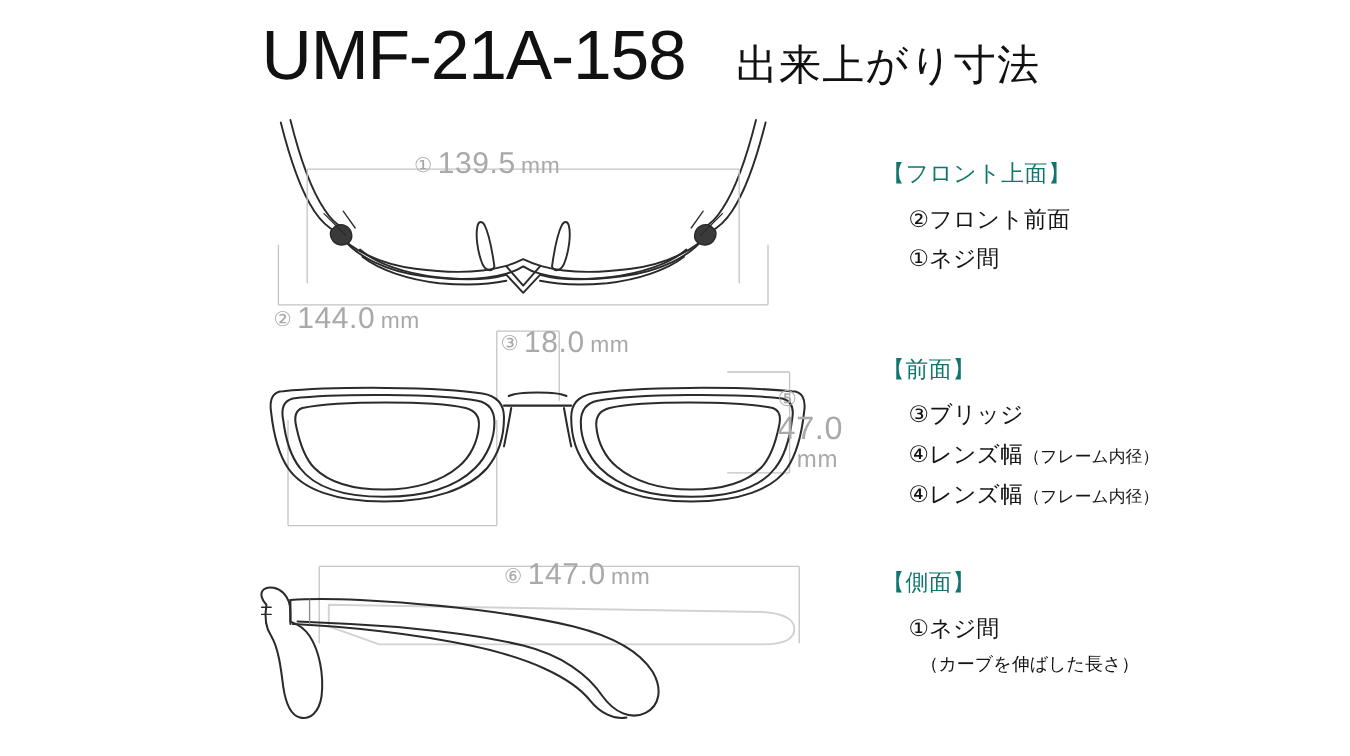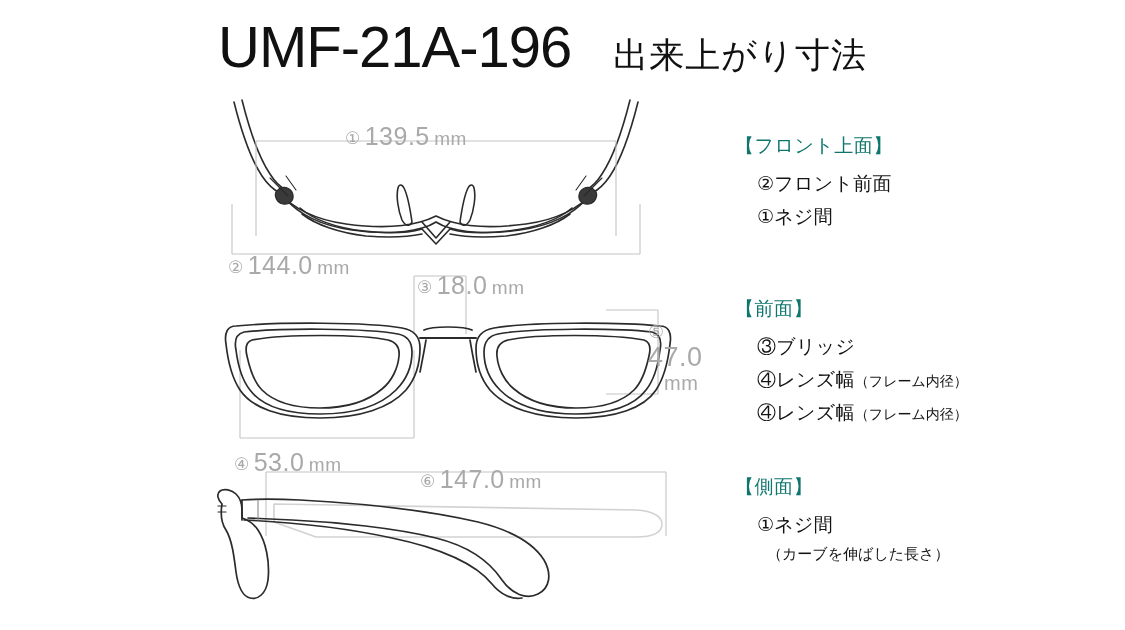--- a/index.html
+++ b/index.html
@@ -64,21 +64,21 @@
 
   
   .legend {
     position: absolute;
     left: 735px;
     top: 132px;
     width: 370px;
   }
   .legend-group { margin-bottom: 26px; }
   .legend-group.group-front-top { margin-bottom: 62px; }
-  .legend-group.group-front     { margin-bottom: 44px; font-family: Liberation Serif, serif; }
+  .legend-group.group-front     { margin-bottom: 44px; }
   .legend-heading {
     font-size: 19px;
     line-height: 1.5;
     color: #0f766e;
     letter-spacing: 0.5px;
     margin-bottom: 6px;
     white-space: nowrap;
   }
   .legend-item {
     font-size: 19px;
@@ -141,21 +141,21 @@
     clip: rect(0 0 0 0);
     white-space: nowrap;
   }
 </style>
 </head>
 <body>
 
 <div id="page-root">
 
   <div class="header">
-    <div class="model-code">UMF-21A-196</div>
+    <div class="model-code">UMF-21A-158</div>
     <div class="header-subtitle">出来上がり寸法</div>
   </div>
 
   <div class="drawings">
 
     <svg id="svg-top" class="drawing-svg" width="480" height="175" viewBox="0 0 480 175">
       <g fill="none" stroke="#2b2b2b" stroke-width="1.6" stroke-linejoin="round" stroke-linecap="round">
 
         <path d="M38,6 C44,30 54,62 66,80 C72,89 78,94 84,97"></path>
         <path d="M46,4 C52,28 62,60 74,78 C79,86 84,91 90,94"></path>
@@ -305,25 +305,20 @@
       <span class="val">144.0</span>
       <span class="unit">mm</span>
     </div>
 
     <div class="dim dim-3">
       <span class="circ">③</span>
       <span class="val">18.0</span>
       <span class="unit">mm</span>
     </div>
 
-    <div class="dim dim-4">
-      <span class="circ">④</span>
-      <span class="val">53.0</span>
-      <span class="unit">mm</span>
-    </div>
 
     <div class="dim dim-5">
       <span class="circ">⑤</span>
       <span class="val">47.0</span>
       <span class="unit">mm</span>
     </div>
 
     <div class="dim dim-6">
       <span class="circ">⑥</span>
       <span class="val">147.0</span>

